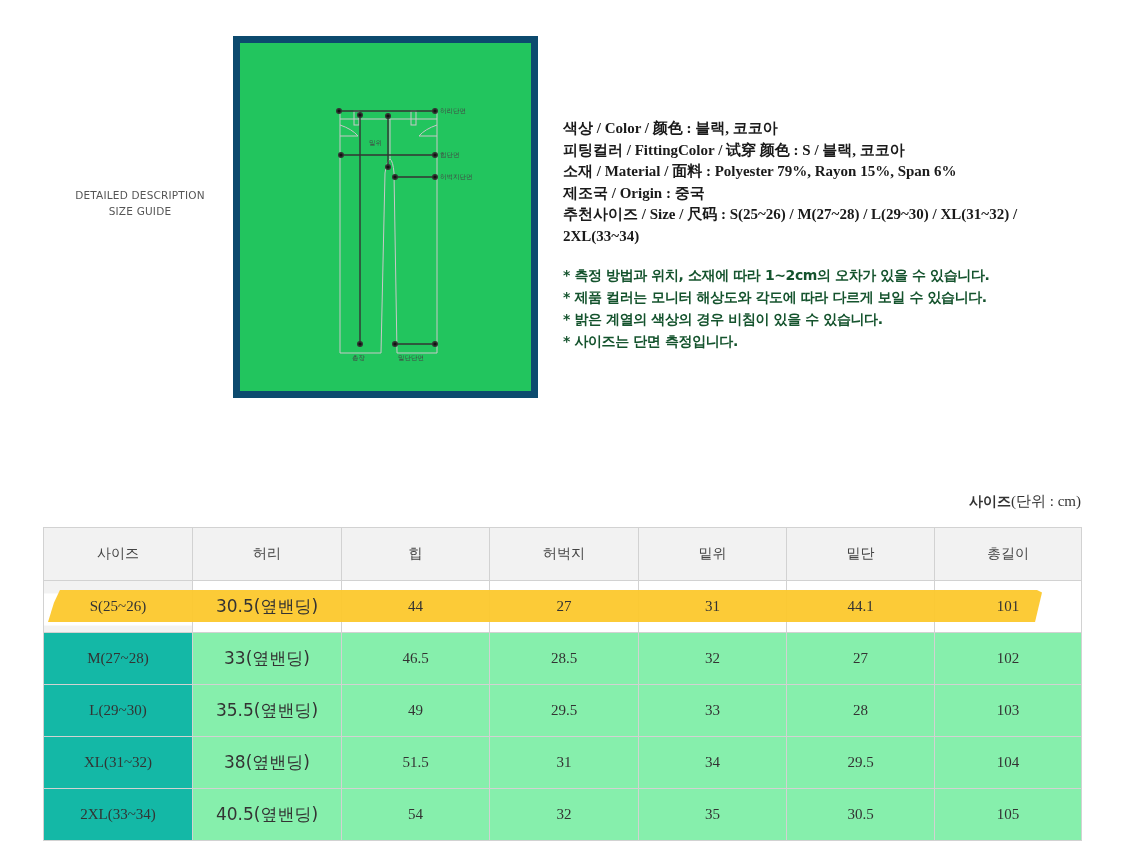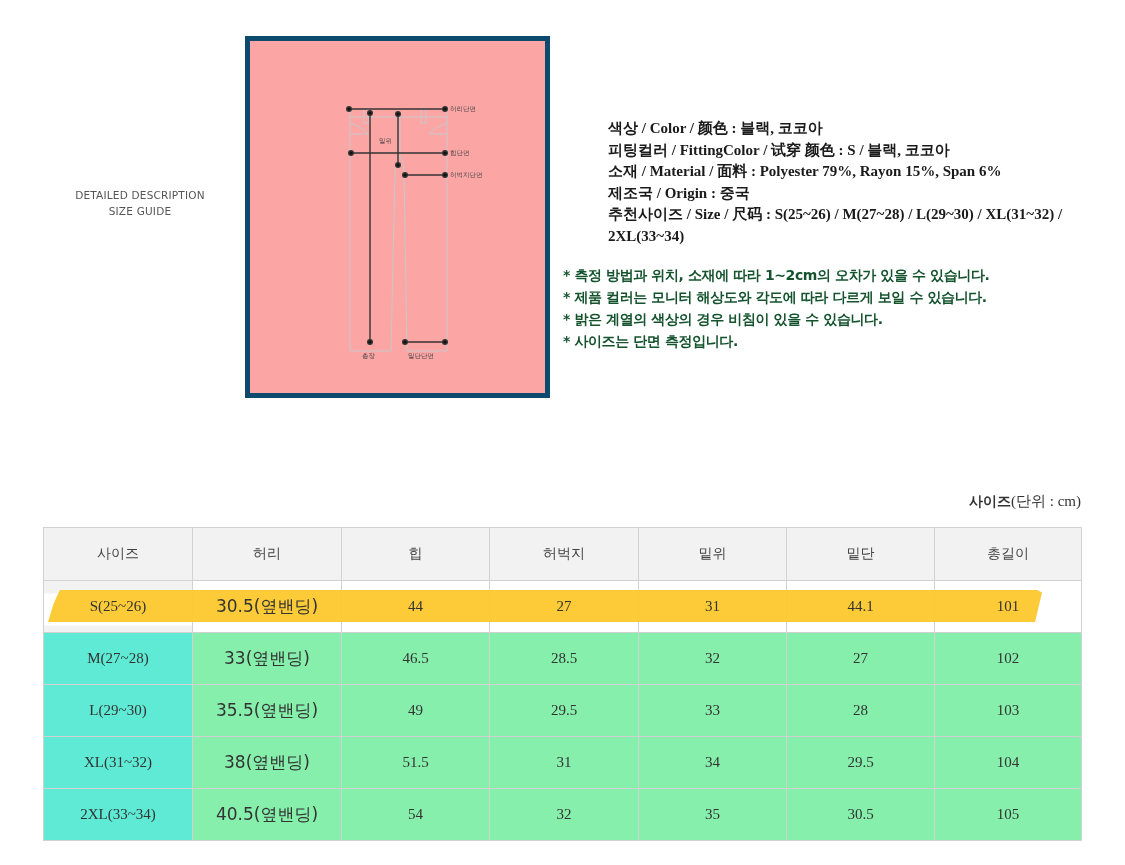--- a/index.html
+++ b/index.html
@@ -7,34 +7,34 @@
     body { position: relative; font-family: "Liberation Serif", serif; color: #222; }
 
     .side-caption {
       position: absolute; left: 60px; top: 187px; width: 160px;
       text-align: center; font-family: "DejaVu Sans", sans-serif;
       font-size: 10.5px; line-height: 16px; color: #555; letter-spacing: 0.2px;
     }
 
     .diagram-box {
       position: absolute; left: 233px; top: 36px; width: 305px; height: 362px;
-      border: 5px solid #0c4a6e; background: #fca5a5; margin-left: 12px;
+      border: 7px solid #0c4a6e; background: #22c55e;
     }
     .diagram-box svg { position: absolute; left: 0; top: 0; }
     .dlabel {
       position: absolute; font-family: "DejaVu Sans", sans-serif;
       font-size: 6.5px; color: #444; white-space: nowrap;
     }
 
     .info {
       position: absolute; left: 563px; top: 118px; width: 520px;
       font-family: "Liberation Serif", serif; font-weight: bold;
       font-size: 15px; line-height: 21.5px; color: #1a1a1a;
     }
-    .info .ln { display: block; margin-left: 45px; }
+    .info .ln { display: block; }
     .notes {
       position: absolute; left: 563px; top: 264px; width: 540px;
       font-family: "DejaVu Sans", sans-serif; font-weight: bold;
       font-size: 14px; line-height: 22px; color: #14532d; letter-spacing: -0.4px;
     }
     .notes .ln { display: block; }
 
     .unit-label {
       position: absolute; right: 44px; top: 492px;
       font-size: 15px; color: #333; font-family: "Liberation Serif", serif;
@@ -49,21 +49,21 @@
     table.size th, table.size td {
       border: 1px solid #d2d2d2; height: 52px; text-align: center;
       vertical-align: middle; font-size: 15px; color: #333;
       position: relative;
     }
     table.size th {
       background: #f2f2f2; font-family: "DejaVu Sans", sans-serif;
       font-weight: normal; font-size: 14px; color: #444; height: 53px;
     }
     table.size td { font-family: "Liberation Serif", serif; background: #86efac; }
-    table.size td.first { background: #5eead4; }
+    table.size td.first { background: #14b8a6; }
     table.size td .cell { position: relative; z-index: 2; }
     table.size td .kr { font-family: "DejaVu Sans", sans-serif; font-size: 17px; }
 
     .highlight {
       position: absolute; left: 48px; top: 590px; width: 994px; height: 32px;
       background: #fcc82c; z-index: 1; pointer-events: none;
       clip-path: polygon(1.2% 0%, 99.5% 0%, 100% 8%, 99.3% 100%, 0% 100%, 0.6% 40%);
       opacity: 0.95;
     }
     tr.hl td { background: transparent !important; }

